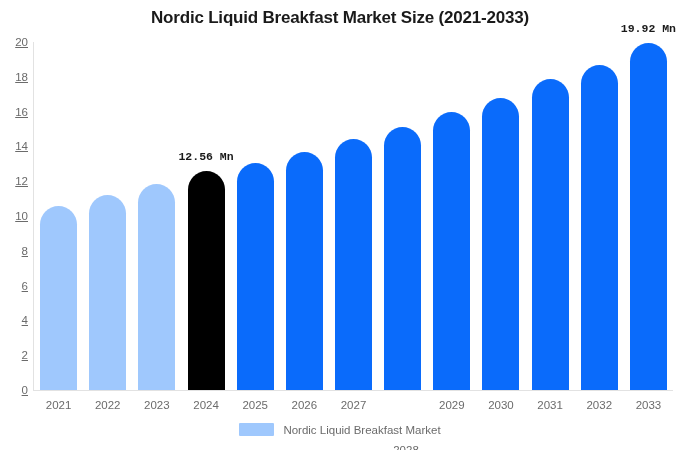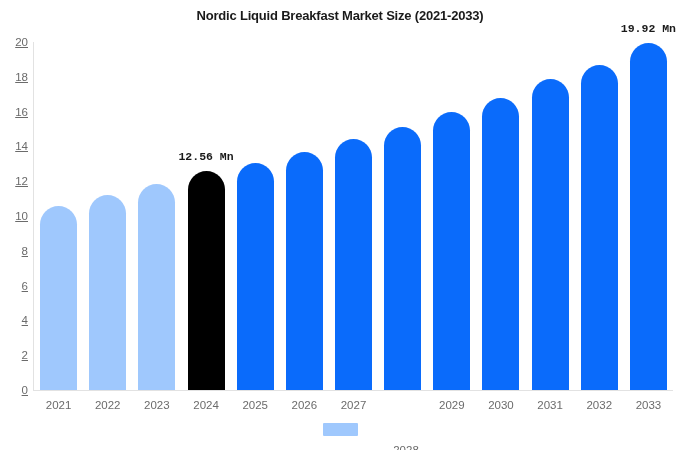--- a/index.html
+++ b/index.html
@@ -17,21 +17,21 @@
     position: relative;
     width: 680px;
     height: 450px;
   }
   #chart-title {
     position: absolute;
     left: 0;
     top: 8px;
     width: 680px;
     text-align: center;
-    font-size: 13px;
+    font-size: 17px;
     font-weight: bold;
     color: #1a1a1a;
     letter-spacing: -0.2px;
   }
   
   #plot-area {
     position: absolute;
     left: 0;
     top: 0;
     width: 680px;
@@ -186,15 +186,16 @@
         <div class="x-tick-label" style="left: 648.423px;">2033</div>
       </div>
     <div id="value-labels">
         <div class="bar-value-label" style="left: 206.038px; top: 150.456px;">12.56 Mn</div>
         <div class="bar-value-label" style="left: 648.423px; top: 22.392px;">19.92 Mn</div>
       </div>
   </div>
 
   <div id="legend">
     <div id="legend-swatch" style="background: rgb(159, 200, 253);"></div>
+    <div id="legend-label">Nordic Liquid Breakfast Market</div>
   </div>
 
 </div>
 
 </body></html>

